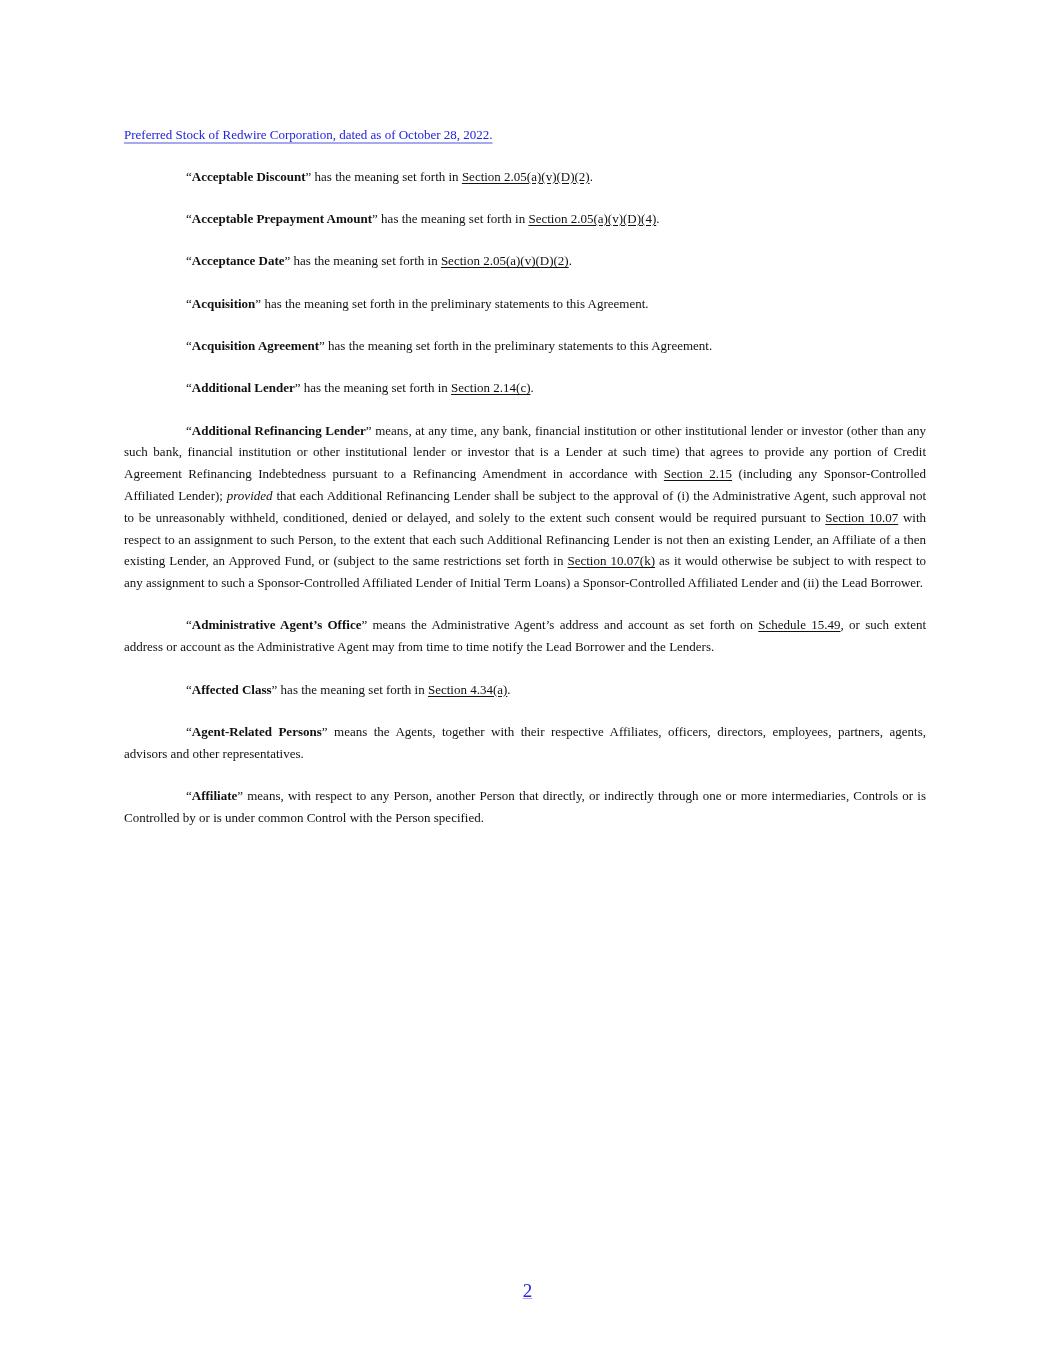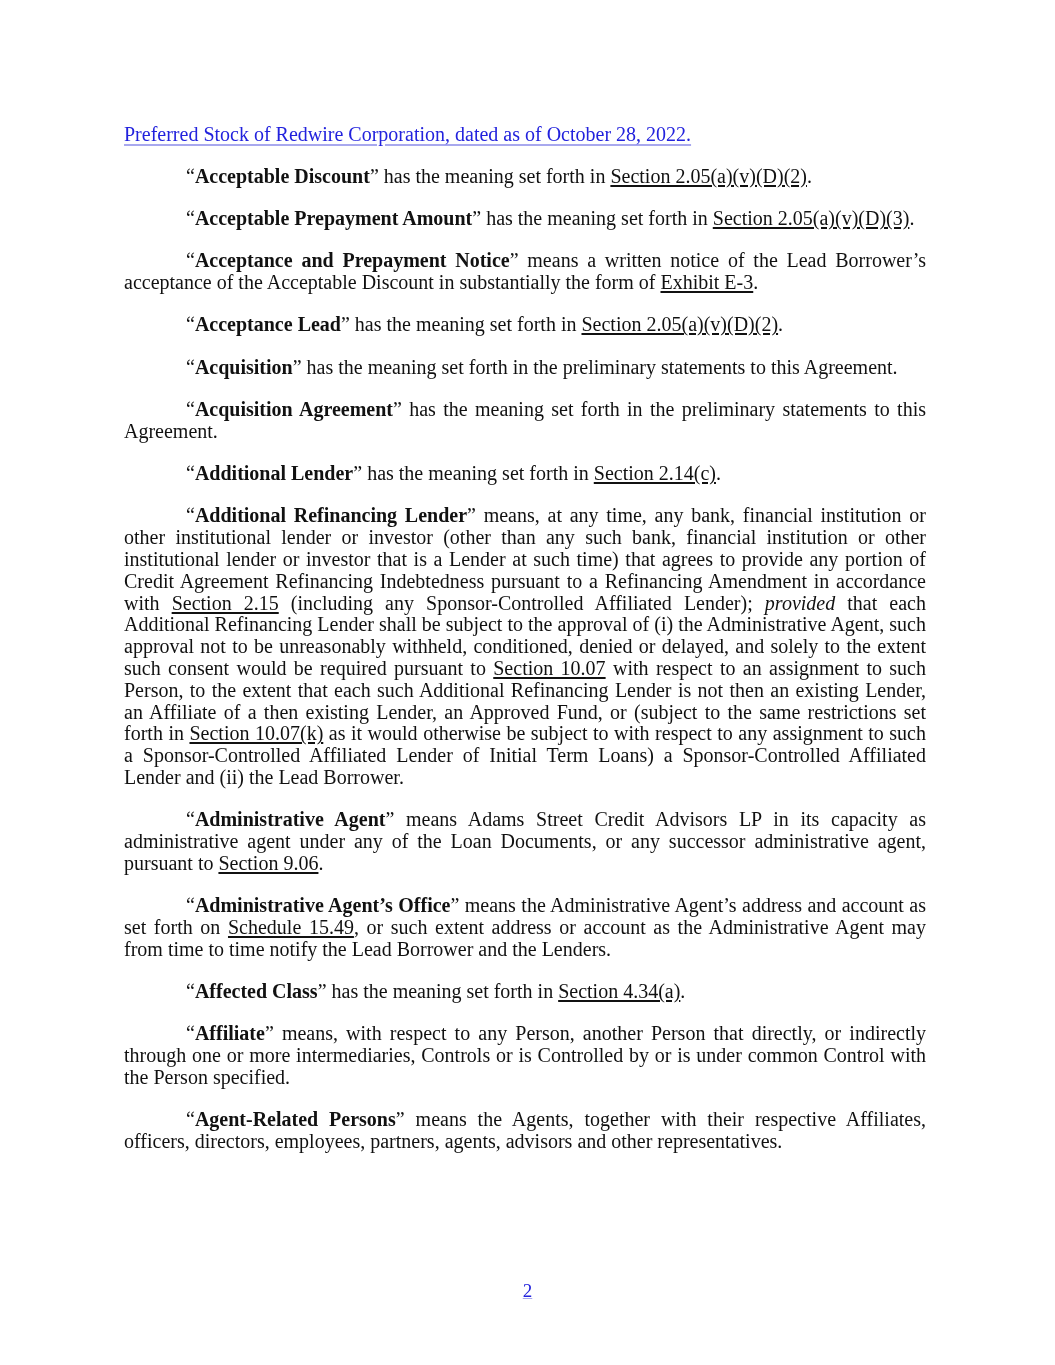--- a/index.html
+++ b/index.html
@@ -1,20 +1,20 @@
 <!DOCTYPE html>
 <html><head>
 <meta charset="utf-8">
 <style>
   html, body { margin: 0; padding: 0; background: #ffffff; }
   body { width: 1055px; height: 1365px; position: relative; overflow: hidden; }
   .page {
     position: absolute; left: 124px; top: 124px; width: 802px;
     font-family: "Liberation Serif", "DejaVu Serif", serif;
-    font-size: 20px; line-height: 21.8px; color: #111111;
+    font-size: 13px; line-height: 21.8px; color: #111111;
   }
   .link-top {
     color: #2222dd; text-decoration: underline; text-decoration-color: #a8a8ee;
     text-decoration-thickness: 2px; text-underline-offset: 3px;
   }
   p { margin: 0 0 20.5px 0; text-align: justify; text-indent: 62px; }
   p.first { text-indent: 0; margin-bottom: 20px; }
   b { font-weight: bold; margin-top: 15px; }
   u { text-decoration: underline; text-underline-offset: 2px; margin-top: 24px; }
   .pagenum {
@@ -25,28 +25,26 @@
 </style>
 </head>
 <body>
 
 <div class="page">
   <p class="first">
     <a class="link-top">Preferred Stock of Redwire Corporation, dated as of October 28, 2022.</a>
   </p>
   <div id="defs">
       <p>“<b>Acceptable Discount</b>”<span> has the meaning set forth in </span><u>Section 2.05(a)(v)(D)(2)</u><span>.</span></p>
-      <p>“<b>Acceptable Prepayment Amount</b>”<span> has the meaning set forth in </span><u>Section 2.05(a)(v)(D)(3)</u><span>.</span></p>
-      <p>“<b>Acceptance and Prepayment Notice</b>”<span> means a written notice of the Lead Borrower’s acceptance of the Acceptable Discount in substantially the form of </span><u>Exhibit E-3</u><span>.</span></p>
-      <p>“<b>Acceptance Lead</b>”<span> has the meaning set forth in </span><u>Section 2.05(a)(v)(D)(2)</u><span>.</span></p>
+      <p>“<b>Acceptable Prepayment Amount</b>”<span> has the meaning set forth in </span><u>Section 2.05(a)(v)(D)(4)</u><span>.</span></p>
+      <p>“<b>Acceptance Date</b>”<span> has the meaning set forth in </span><u>Section 2.05(a)(v)(D)(2)</u><span>.</span></p>
       <p>“<b>Acquisition</b>”<span> has the meaning set forth in the preliminary statements to this Agreement.</span></p>
       <p>“<b>Acquisition Agreement</b>”<span> has the meaning set forth in the preliminary statements to this Agreement.</span></p>
       <p>“<b>Additional Lender</b>”<span> has the meaning set forth in </span><u>Section 2.14(c)</u><span>.</span></p>
       <p>“<b>Additional Refinancing Lender</b>”<span> means, at any time, any bank, financial institution or other institutional lender or investor (other than any such bank, financial institution or other institutional lender or investor that is a Lender at such time) that agrees to provide any portion of Credit Agreement Refinancing Indebtedness pursuant to a Refinancing Amendment in accordance with </span><u>Section 2.15</u><span> (including any Sponsor-Controlled Affiliated Lender); </span><i>provided</i><span> that each Additional Refinancing Lender shall be subject to the approval of (i) the Administrative Agent, such approval not to be unreasonably withheld, conditioned, denied or delayed, and solely to the extent such consent would be required pursuant to </span><u>Section 10.07</u><span> with respect to an assignment to such Person, to the extent that each such Additional Refinancing Lender is not then an existing Lender, an Affiliate of a then existing Lender, an Approved Fund, or (subject to the same restrictions set forth in </span><u>Section 10.07(k)</u><span> as it would otherwise be subject to with respect to any assignment to such a Sponsor-Controlled Affiliated Lender of Initial Term Loans) a Sponsor-Controlled Affiliated Lender and (ii) the Lead Borrower.</span></p>
-      <p>“<b>Administrative Agent</b>”<span> means Adams Street Credit Advisors LP in its capacity as administrative agent under any of the Loan Documents, or any successor administrative agent, pursuant to </span><u>Section 9.06</u><span>.</span></p>
       <p>“<b>Administrative Agent’s Office</b>”<span> means the Administrative Agent’s address and account as set forth on </span><u>Schedule 15.49</u><span>, or such extent address or account as the Administrative Agent may from time to time notify the Lead Borrower and the Lenders.</span></p>
       <p>“<b>Affected Class</b>”<span> has the meaning set forth in </span><u>Section 4.34(a)</u><span>.</span></p>
+      <p>“<b>Agent-Related Persons</b>”<span> means the Agents, together with their respective Affiliates, officers, directors, employees, partners, agents, advisors and other representatives.</span></p>
       <p>“<b>Affiliate</b>”<span> means, with respect to any Person, another Person that directly, or indirectly through one or more intermediaries, Controls or is Controlled by or is under common Control with the Person specified.</span></p>
-      <p>“<b>Agent-Related Persons</b>”<span> means the Agents, together with their respective Affiliates, officers, directors, employees, partners, agents, advisors and other representatives.</span></p>
     </div>
 </div>
 
 <div class="pagenum">2</div>
 
 </body></html>

